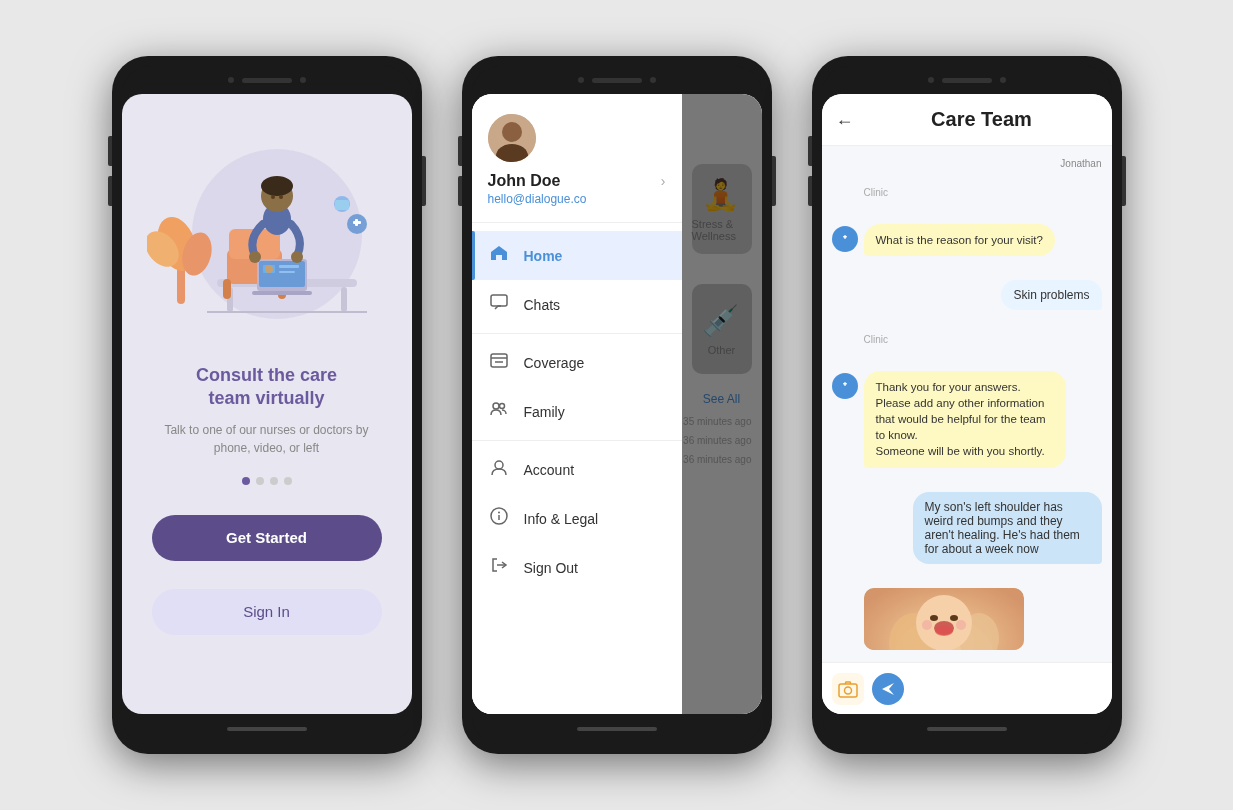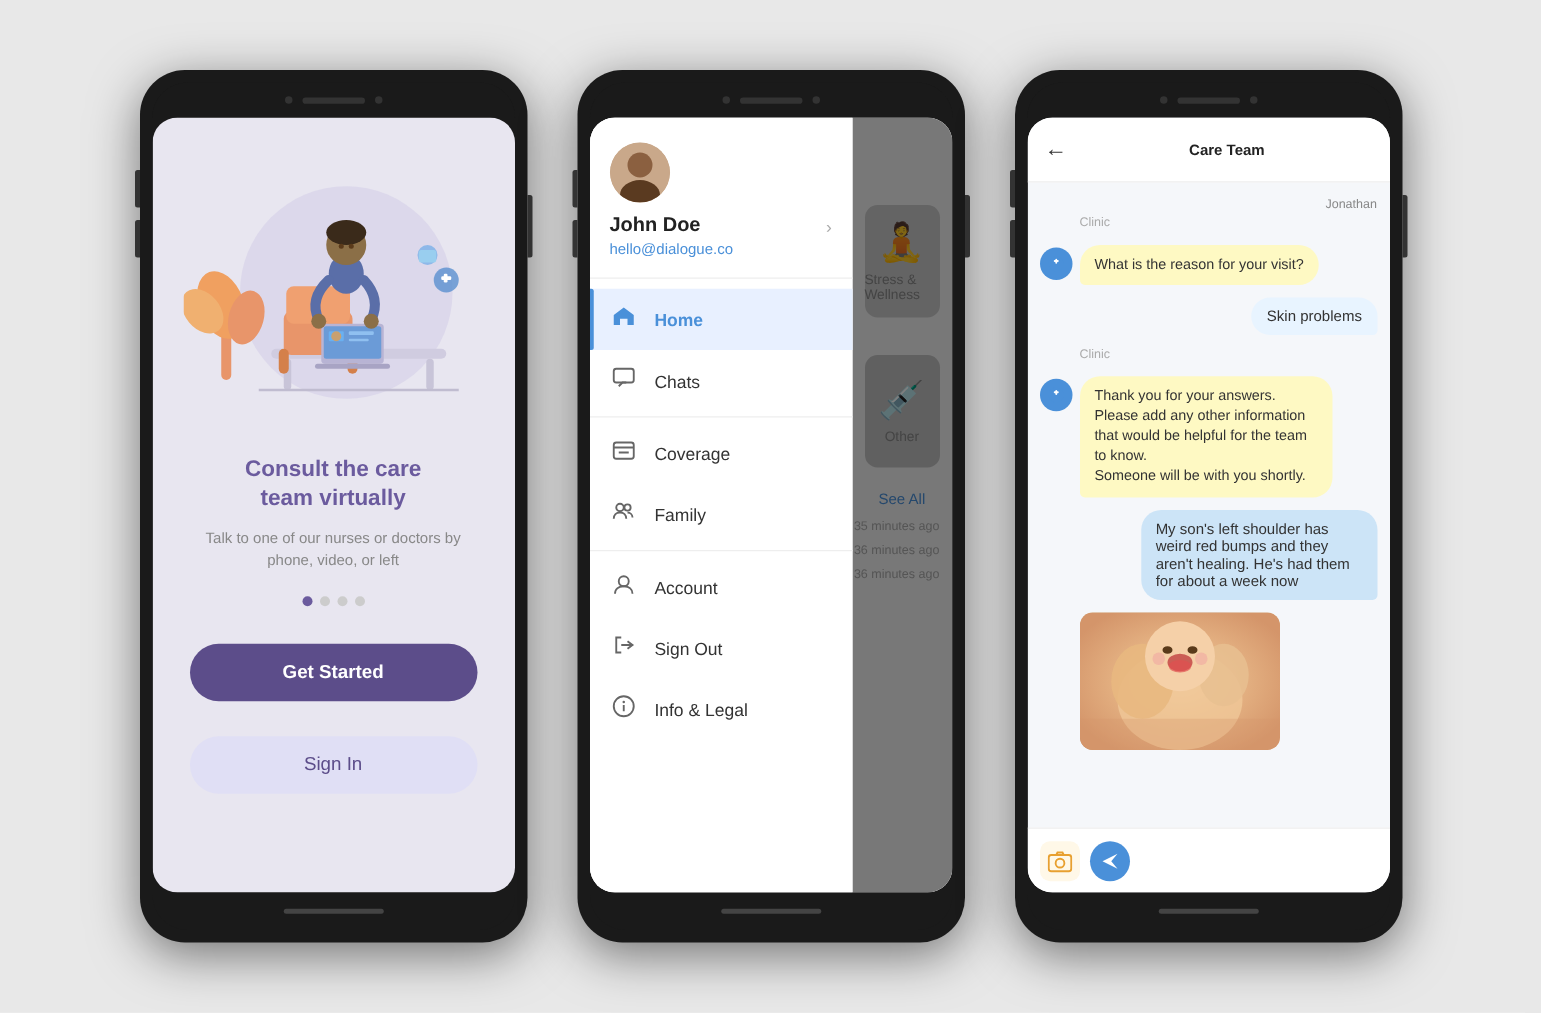--- a/index.html
+++ b/index.html
@@ -337,28 +337,28 @@
     .chat-header {
       background: white;
       height: 52px;
       display: flex;
       align-items: center;
       padding: 0 14px;
       gap: 12px;
       border-bottom: 1px solid #eee;
     }
     .chat-back { font-size: 18px; color: #333; cursor: pointer; }
-    .chat-title { flex: 1; text-align: center; font-size: 12px; font-weight: 600; color: #222; }
+    .chat-title { flex: 1; text-align: center; font-size: 20px; font-weight: 600; color: #222; }
     .chat-messages {
       flex: 1;
       overflow: hidden;
       padding: 12px 10px;
       display: flex;
       flex-direction: column;
-      gap: 10px;
+      gap: 24px;
     }
     .msg-right {
       align-self: flex-end;
       background: #e8f4ff;
       border-radius: 16px 16px 4px 16px;
       padding: 8px 12px;
       max-width: 70%;
       font-size: 12px;
       color: #333;
     }
@@ -649,36 +649,36 @@
                   <svg width="20" height="20" viewBox="0 0 20 20">
                       <circle cx="10" cy="8" r="4" fill="none" stroke="#666" stroke-width="1.5"></circle>
                       <path d="M3 18c0-4 3-6 7-6s7 2 7 6" fill="none" stroke="#666" stroke-width="1.5"></path>
                     </svg>
                 </span>
                 <span class="drawer-item-label">Account</span>
               </div>
               <div class="drawer-item">
                 <span class="drawer-item-icon">
                   <svg width="20" height="20" viewBox="0 0 20 20">
+                      <circle cx="10" cy="10" r="8" fill="none" stroke="#666" stroke-width="1.5"></circle>
+                      <line x1="10" y1="9" x2="10" y2="14" stroke="#666" stroke-width="1.5"></line>
+                      <circle cx="10" cy="6.5" r="1" fill="#666"></circle>
+                    </svg>
+                </span>
+                <span class="drawer-item-label">Info &amp; Legal</span>
+              </div>
+              <div class="drawer-item">
+                <span class="drawer-item-icon">
+                  <svg width="20" height="20" viewBox="0 0 20 20">
                       <path d="M8 4H4v12h4" fill="none" stroke="#666" stroke-width="1.5"></path>
                       <path d="M13 7l4 3-4 3" fill="none" stroke="#666" stroke-width="1.5"></path>
                       <line x1="17" y1="10" x2="8" y2="10" stroke="#666" stroke-width="1.5"></line>
                     </svg>
                 </span>
                 <span class="drawer-item-label">Sign Out</span>
-              </div>
-              <div class="drawer-item">
-                <span class="drawer-item-icon">
-                  <svg width="20" height="20" viewBox="0 0 20 20">
-                      <circle cx="10" cy="10" r="8" fill="none" stroke="#666" stroke-width="1.5"></circle>
-                      <line x1="10" y1="9" x2="10" y2="14" stroke="#666" stroke-width="1.5"></line>
-                      <circle cx="10" cy="6.5" r="1" fill="#666"></circle>
-                    </svg>
-                </span>
-                <span class="drawer-item-label">Info &amp; Legal</span>
               </div>
             </div>
           </div>
         </div>
       </div>
       <div class="phone-bottom">
         <div class="home-indicator"></div>
       </div>
     </div>
   </div>

